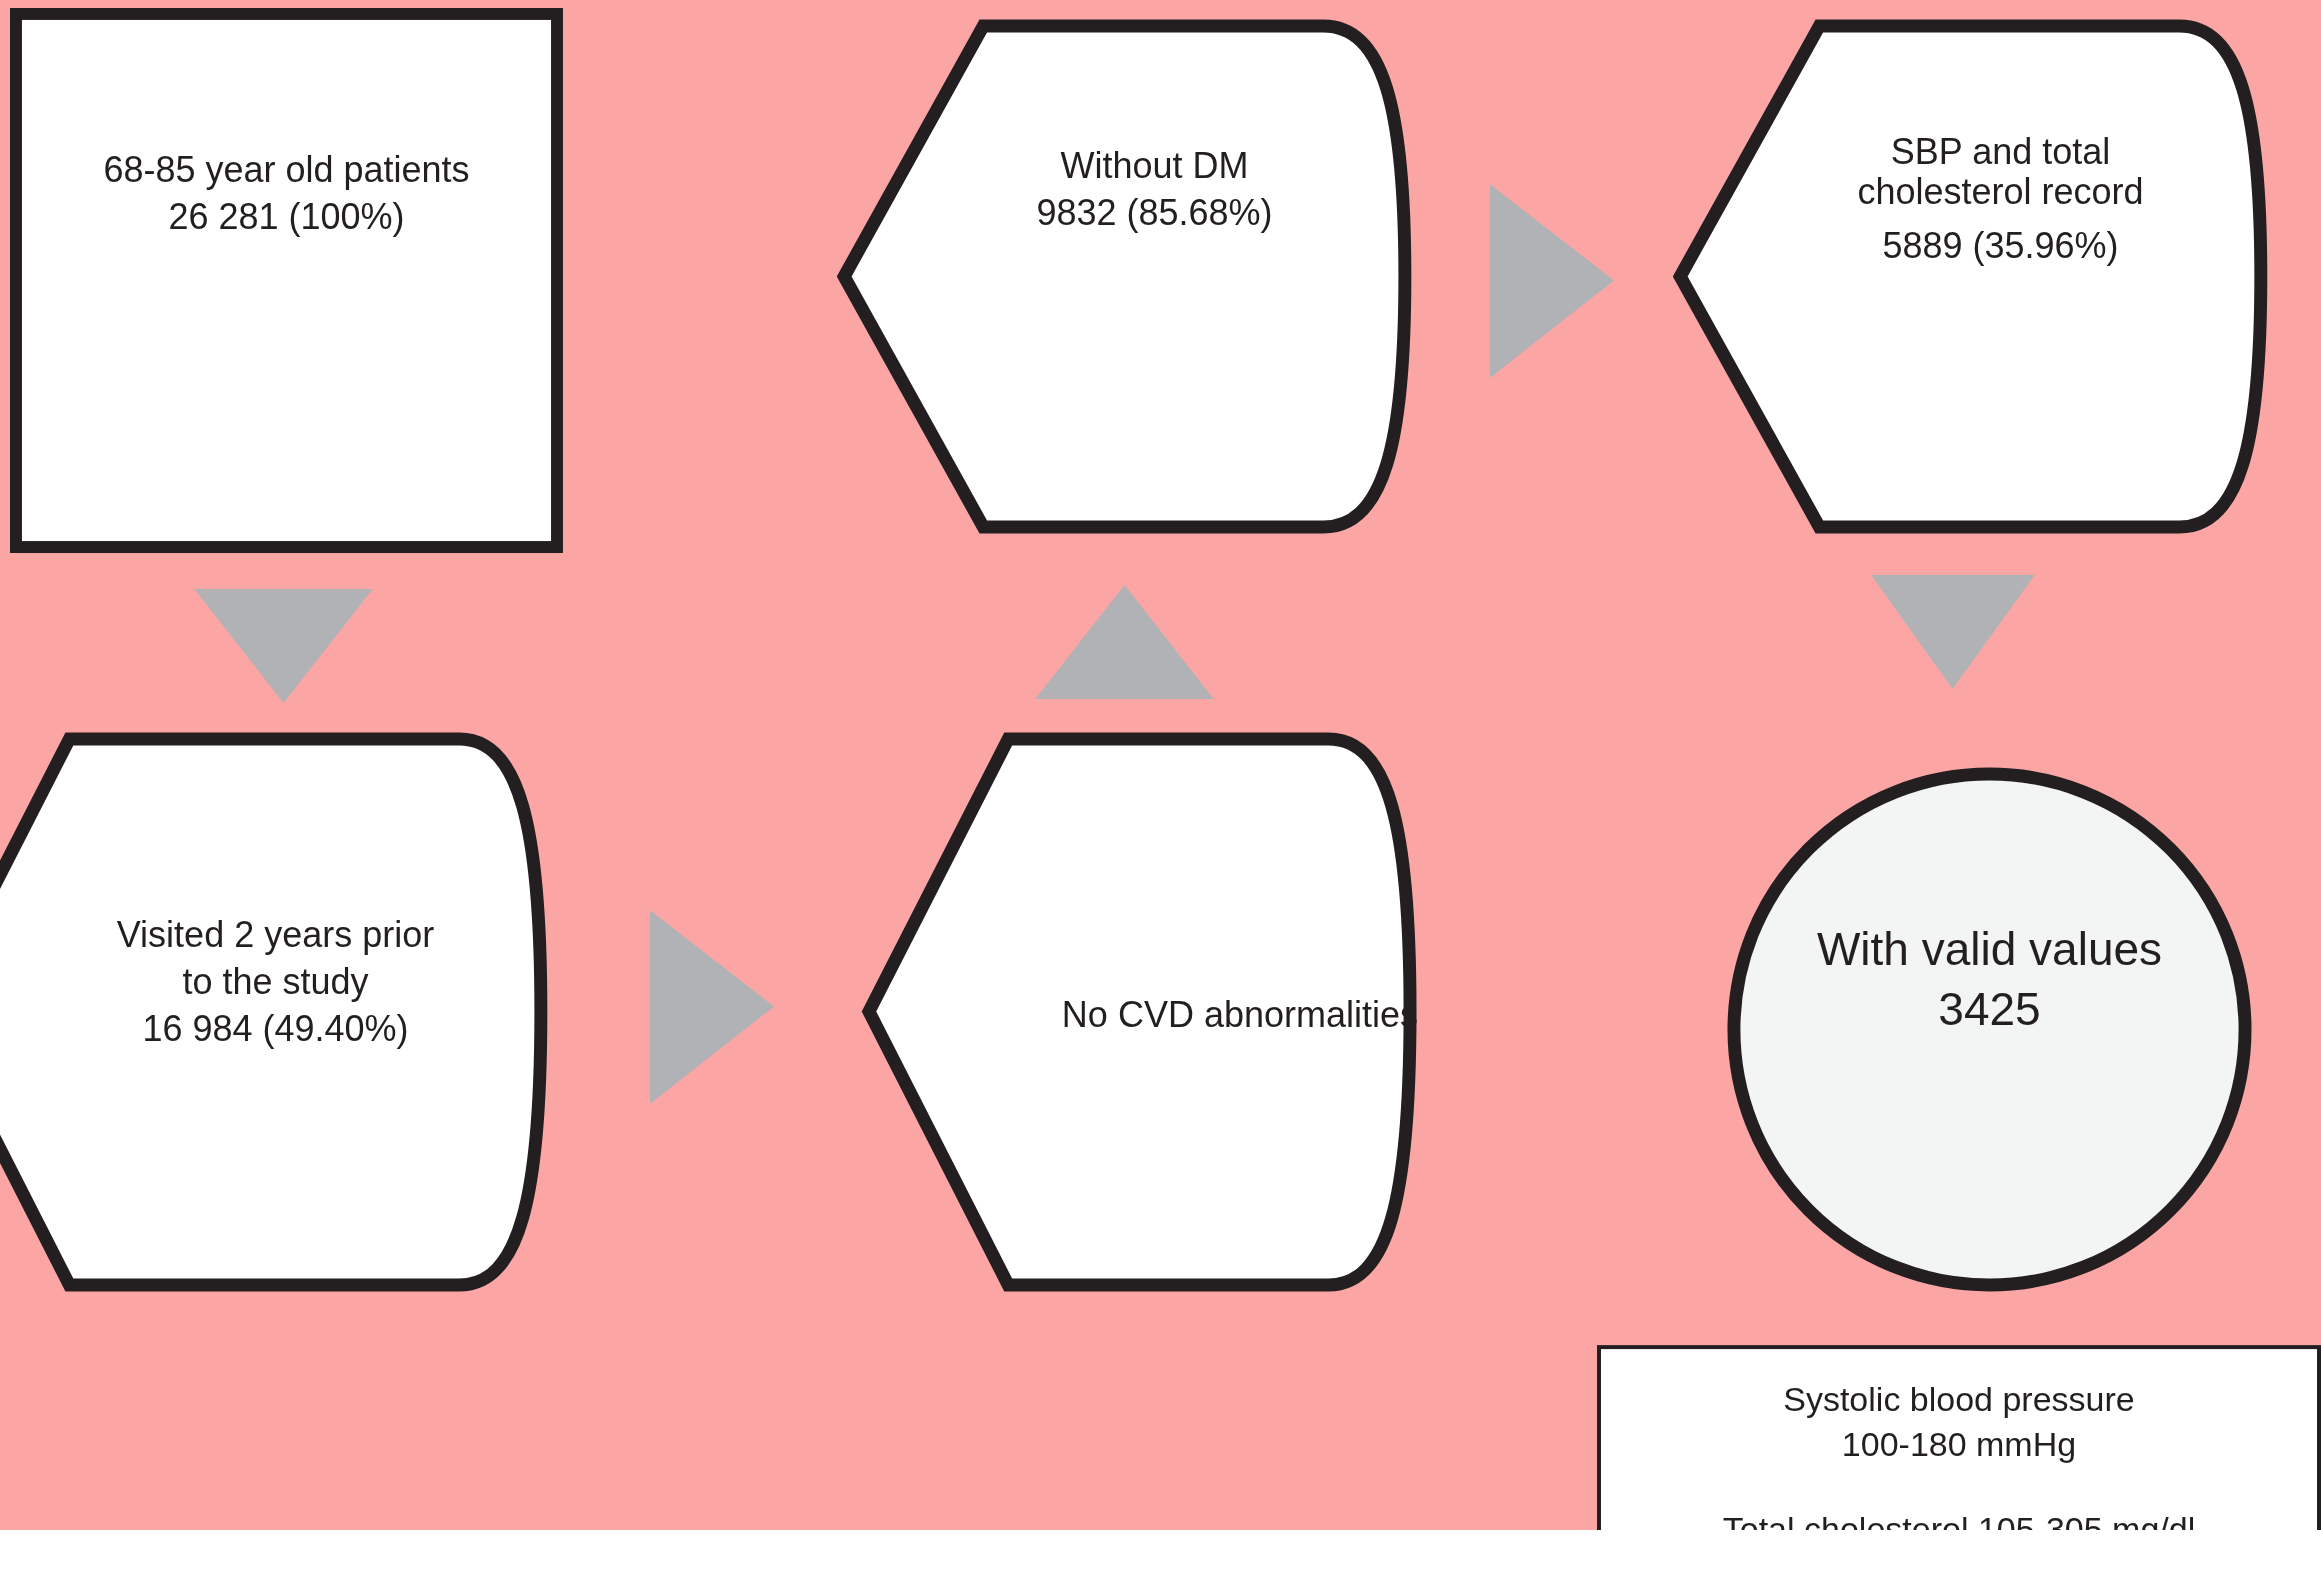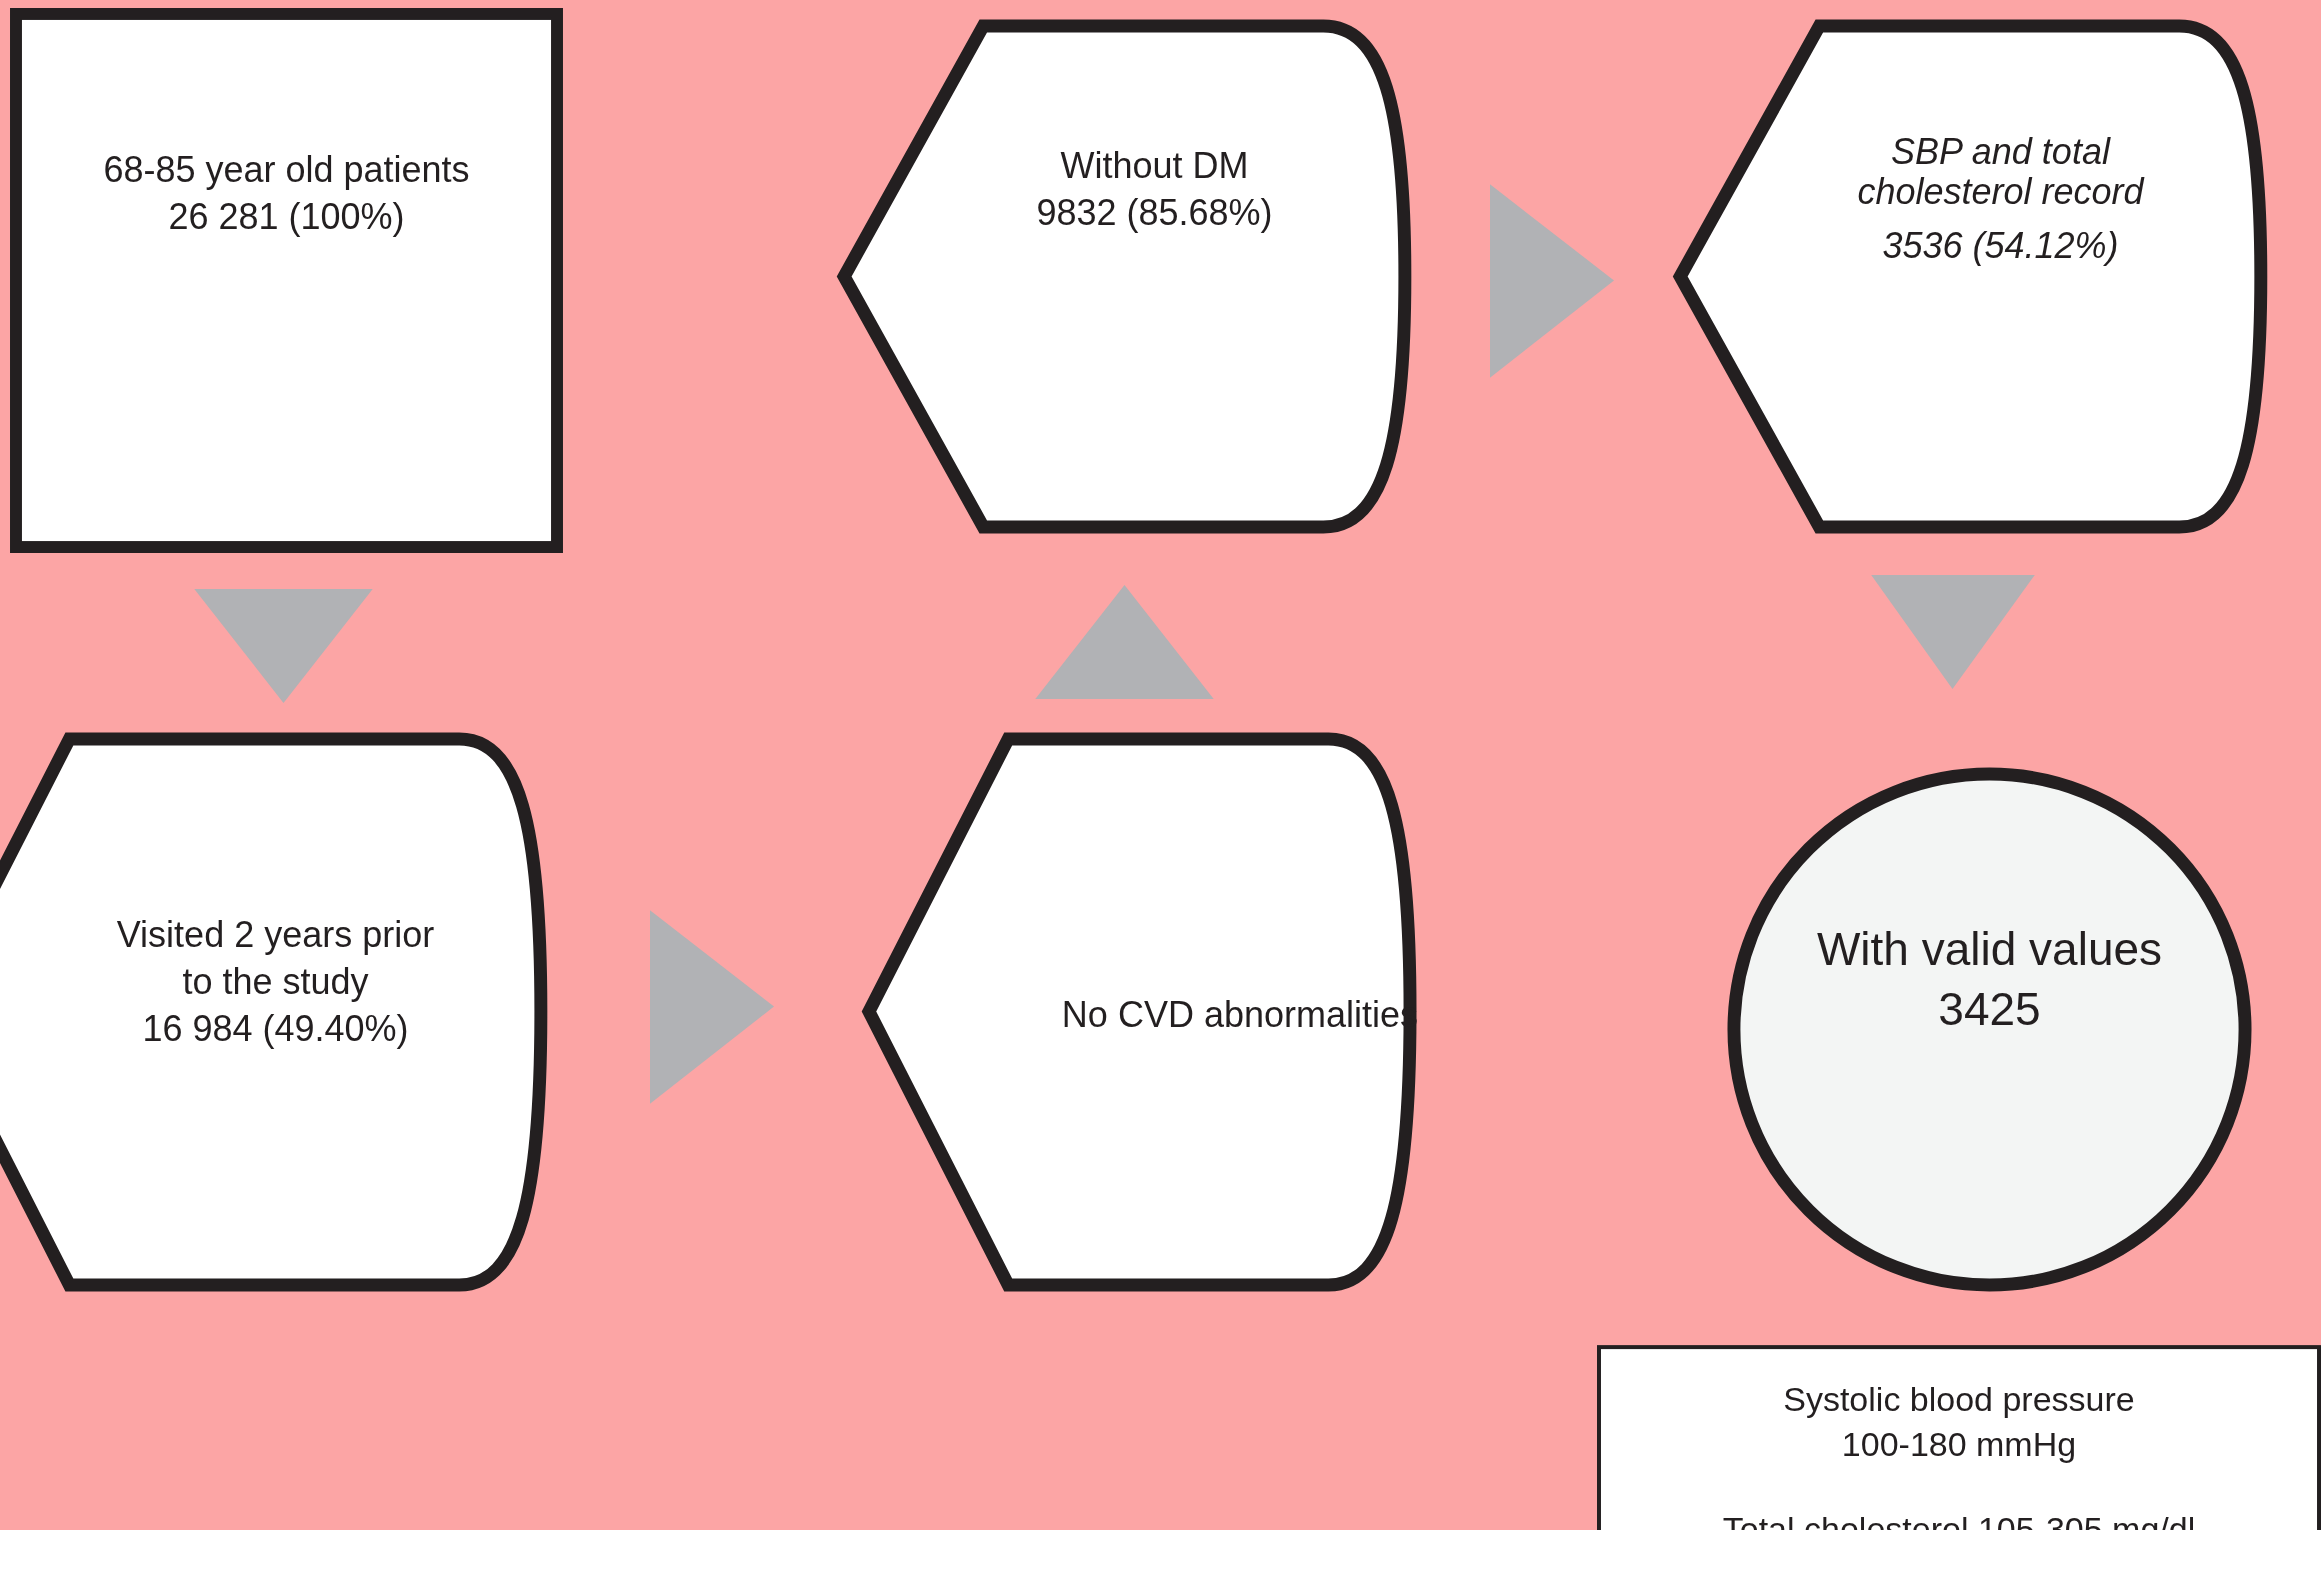--- a/index.html
+++ b/index.html
@@ -120,33 +120,33 @@
     <div class="label t-36" style="left:60px; right:0; top:125px;">Without DM</div>
     <div class="label t-36" style="left:60px; right:0; top:172px;">9832 (85.68%)</div>
   </div>
 
   <div class="arrow" style="left:1490px; top:184px; width:124px; height:194px;">
     <svg width="124" height="194" viewBox="0 0 125 195">
       <polygon points="0,0 125,97 0,195" fill="#b1b2b5"></polygon>
     </svg>
   </div>
 
-  <div class="node" style="left:1672px; top:18px; width:597px; height:517px;font-style:italic;">
+  <div class="node" style="left:1672px; top:18px; width:597px; height:517px;">
     <svg width="597" height="517" viewBox="0 0 600 520">
       <path d="M 148 8
                L 510 8
                C 570 8 592 90 592 260
                C 592 430 570 512 510 512
                L 148 512
                L 8 260
                Z" fill="#ffffff" stroke="#231f20" stroke-width="13" stroke-linejoin="miter"></path>
     </svg>
     <div class="label t-36" style="left:60px; right:0; top:111px;">SBP and total</div>
     <div class="label t-36" style="left:60px; right:0; top:151px;">cholesterol record</div>
-    <div class="label t-36" style="left:60px; right:0; top:205px;">3536 (54.12%)</div>
+    <div class="label t-36" style="left:60px; right:0; top:205px;">5889 (35.96%)</div>
   </div>
 
   <div class="arrow" style="left:1871px; top:575px; width:164px; height:114px;">
     <svg width="164" height="114" viewBox="0 0 165 115">
       <polygon points="0,0 165,0 82,115" fill="#b1b2b5"></polygon>
     </svg>
   </div>
 
   <div class="node" style="left:1726px; top:766px; width:527px; height:527px;">
     <svg width="527" height="527" viewBox="0 0 530 530">

